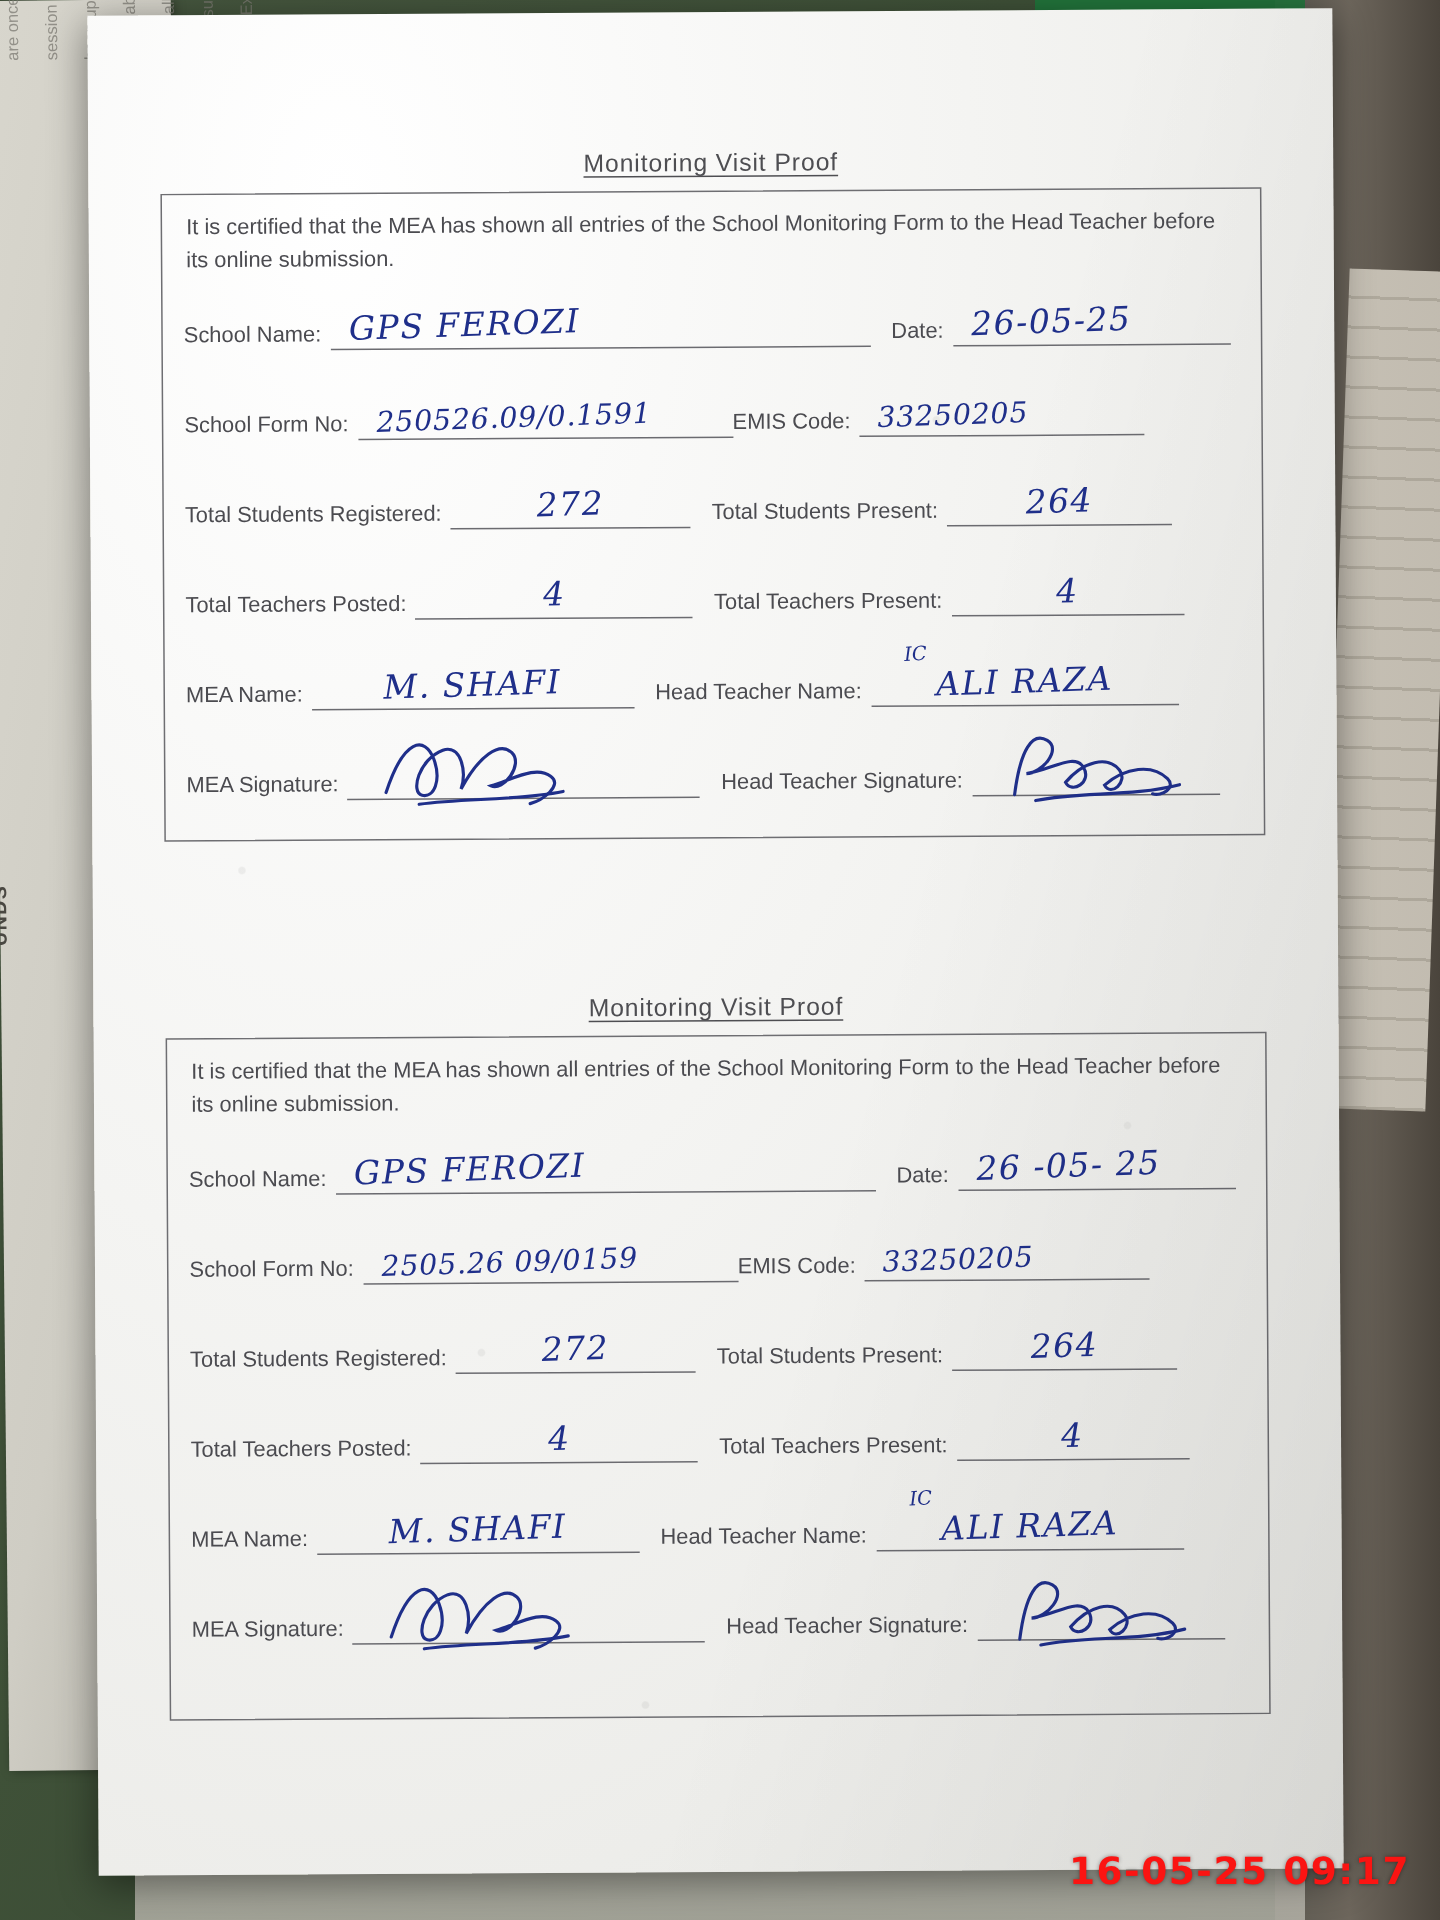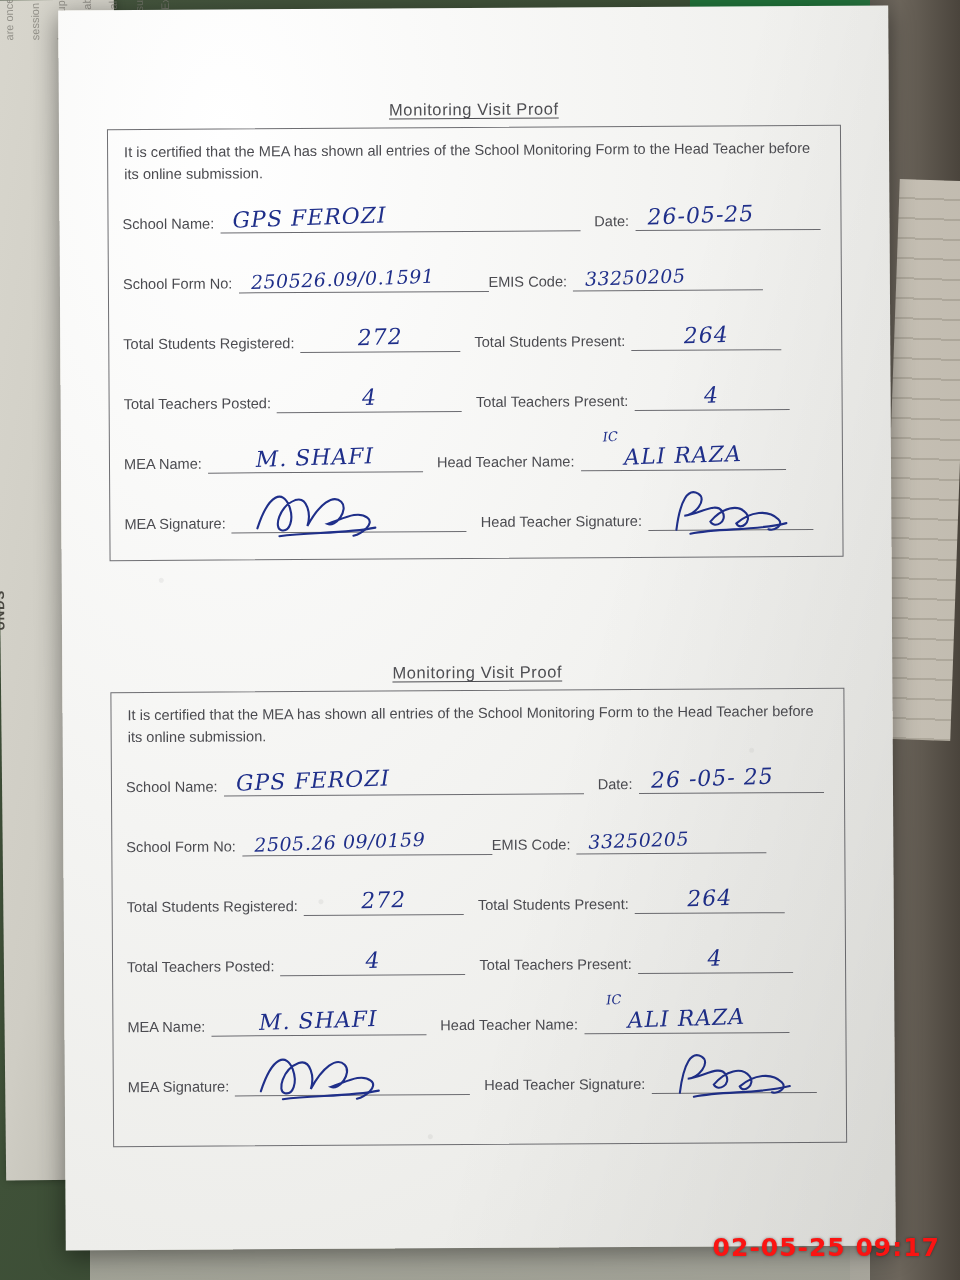--- a/index.html
+++ b/index.html
@@ -475,15 +475,15 @@
               </span>
             </span>
           </div>
         </div>
 
       </div>
     </div>
 
   </div>
 
-  <div class="timestamp">02-05-25  09:17</div>
+  <div class="timestamp">16-05-25  09:17</div>
 
 </div>
 
 </body></html>

